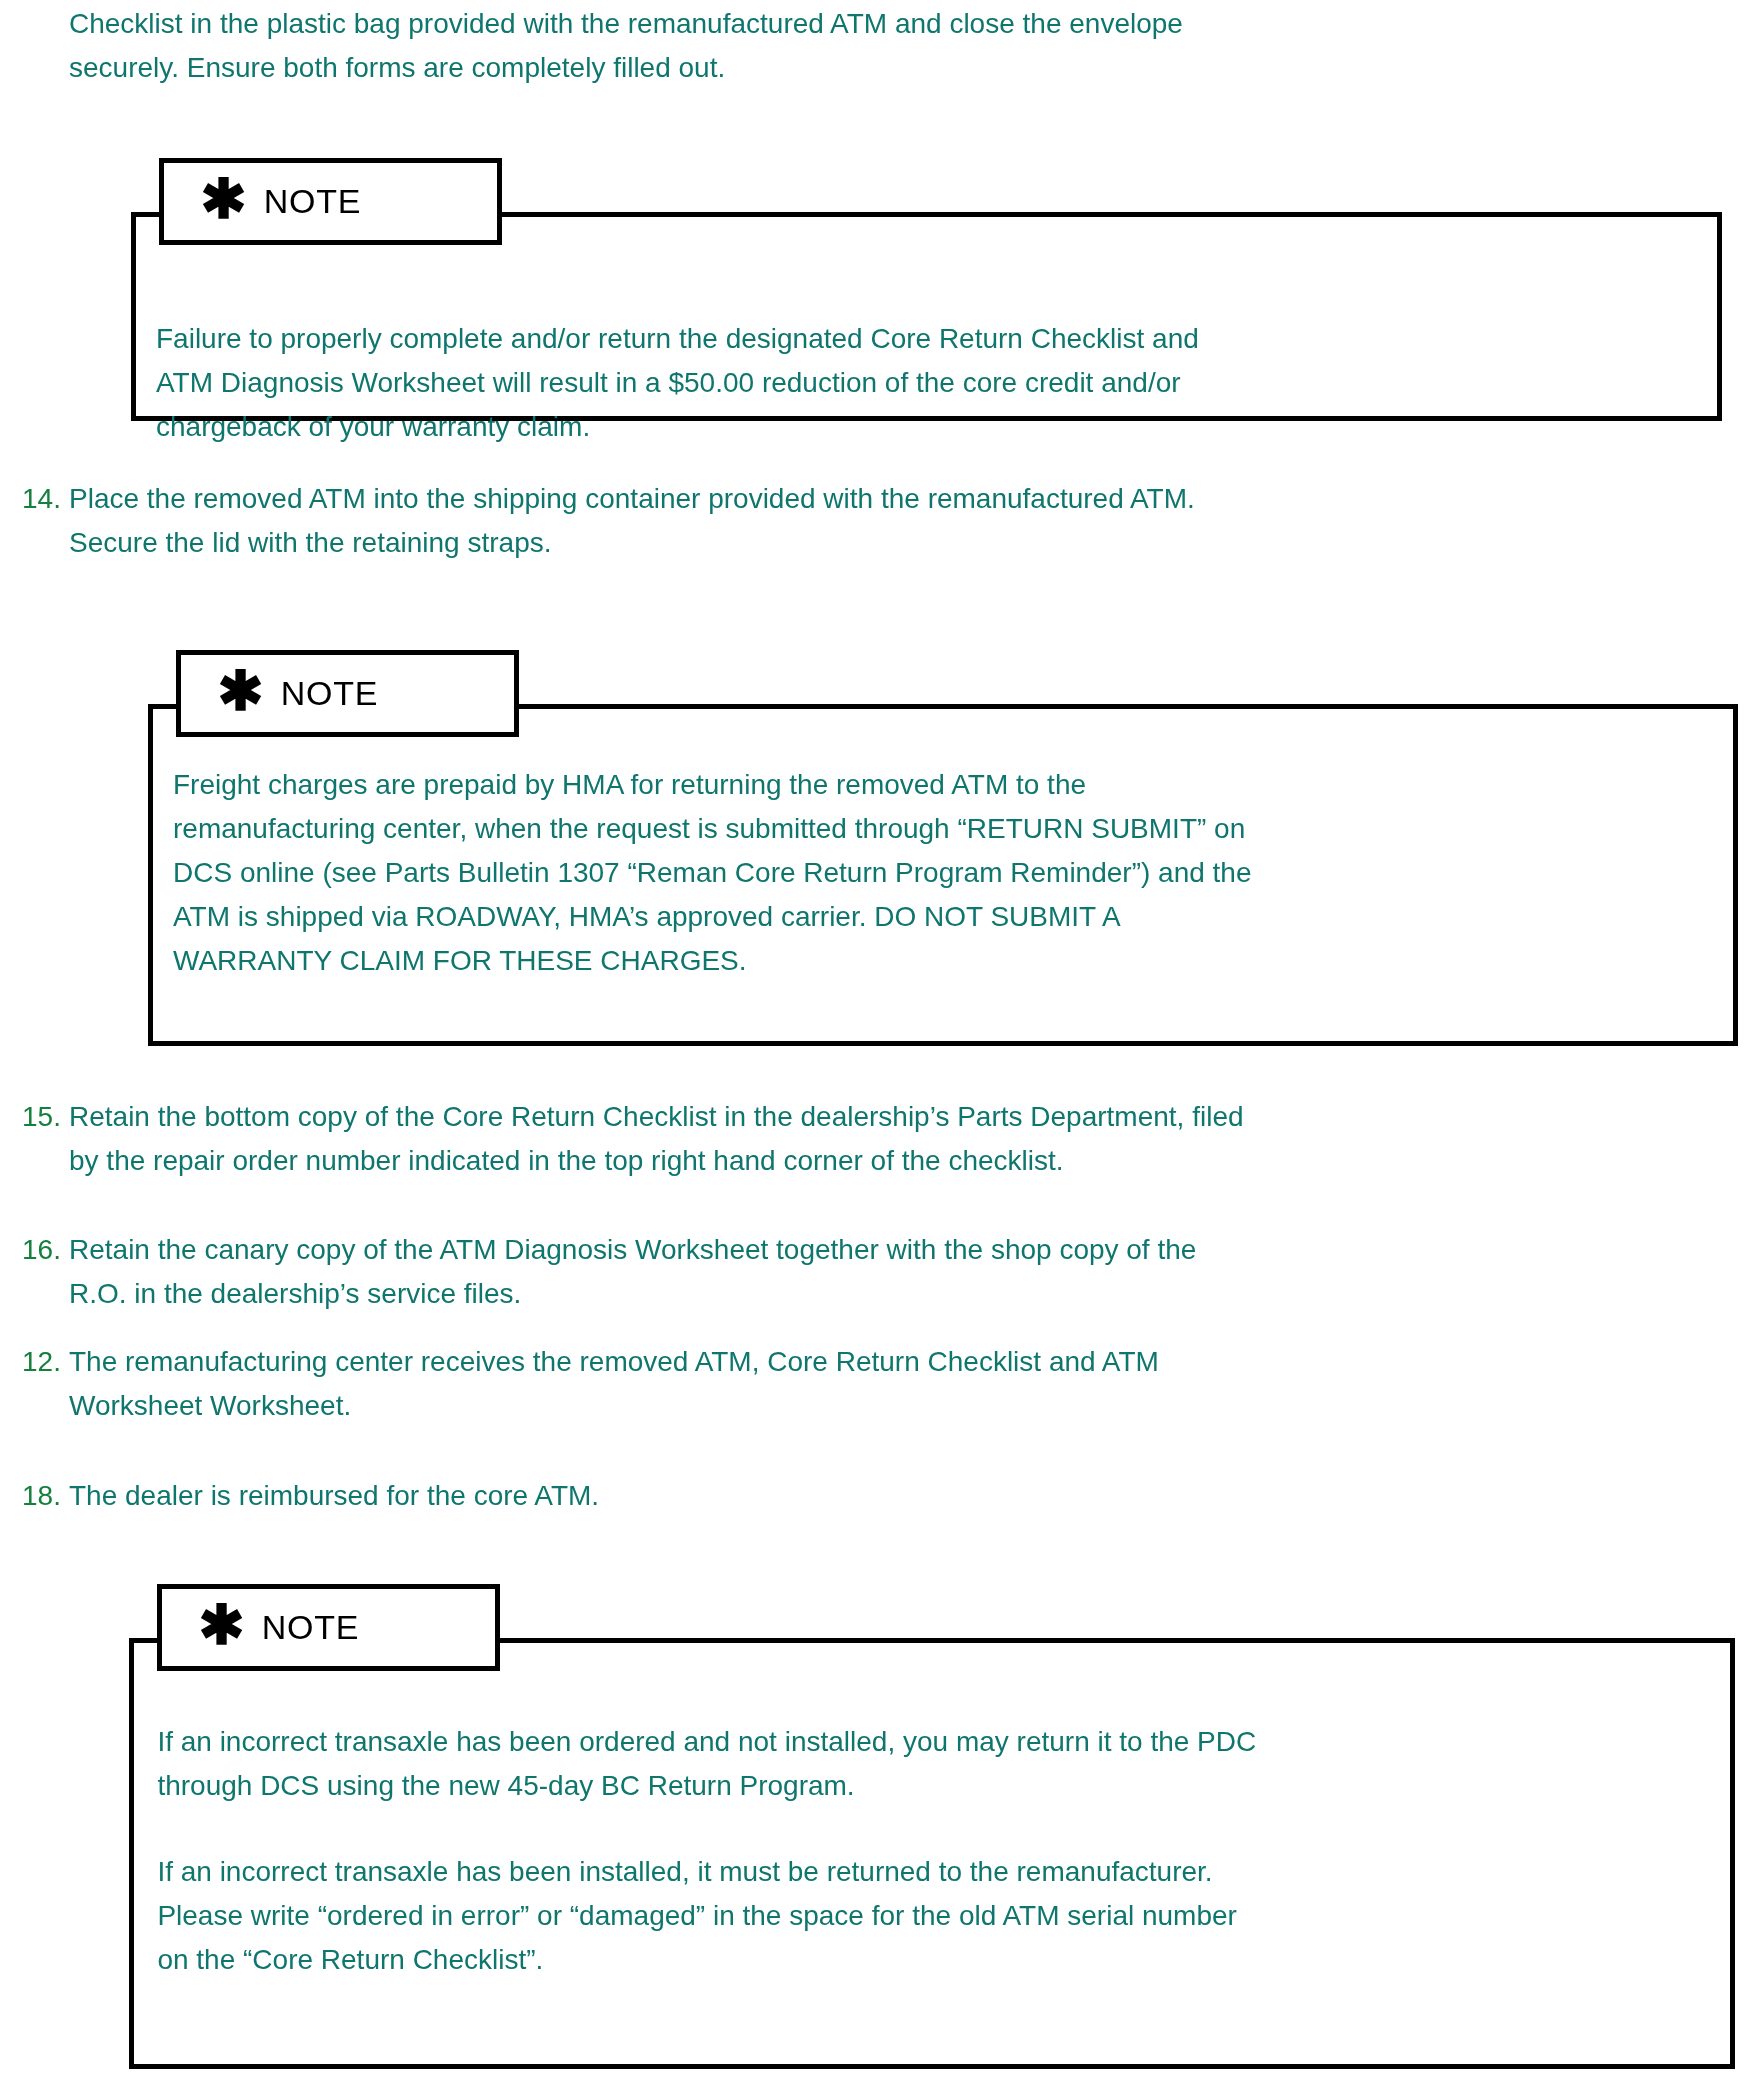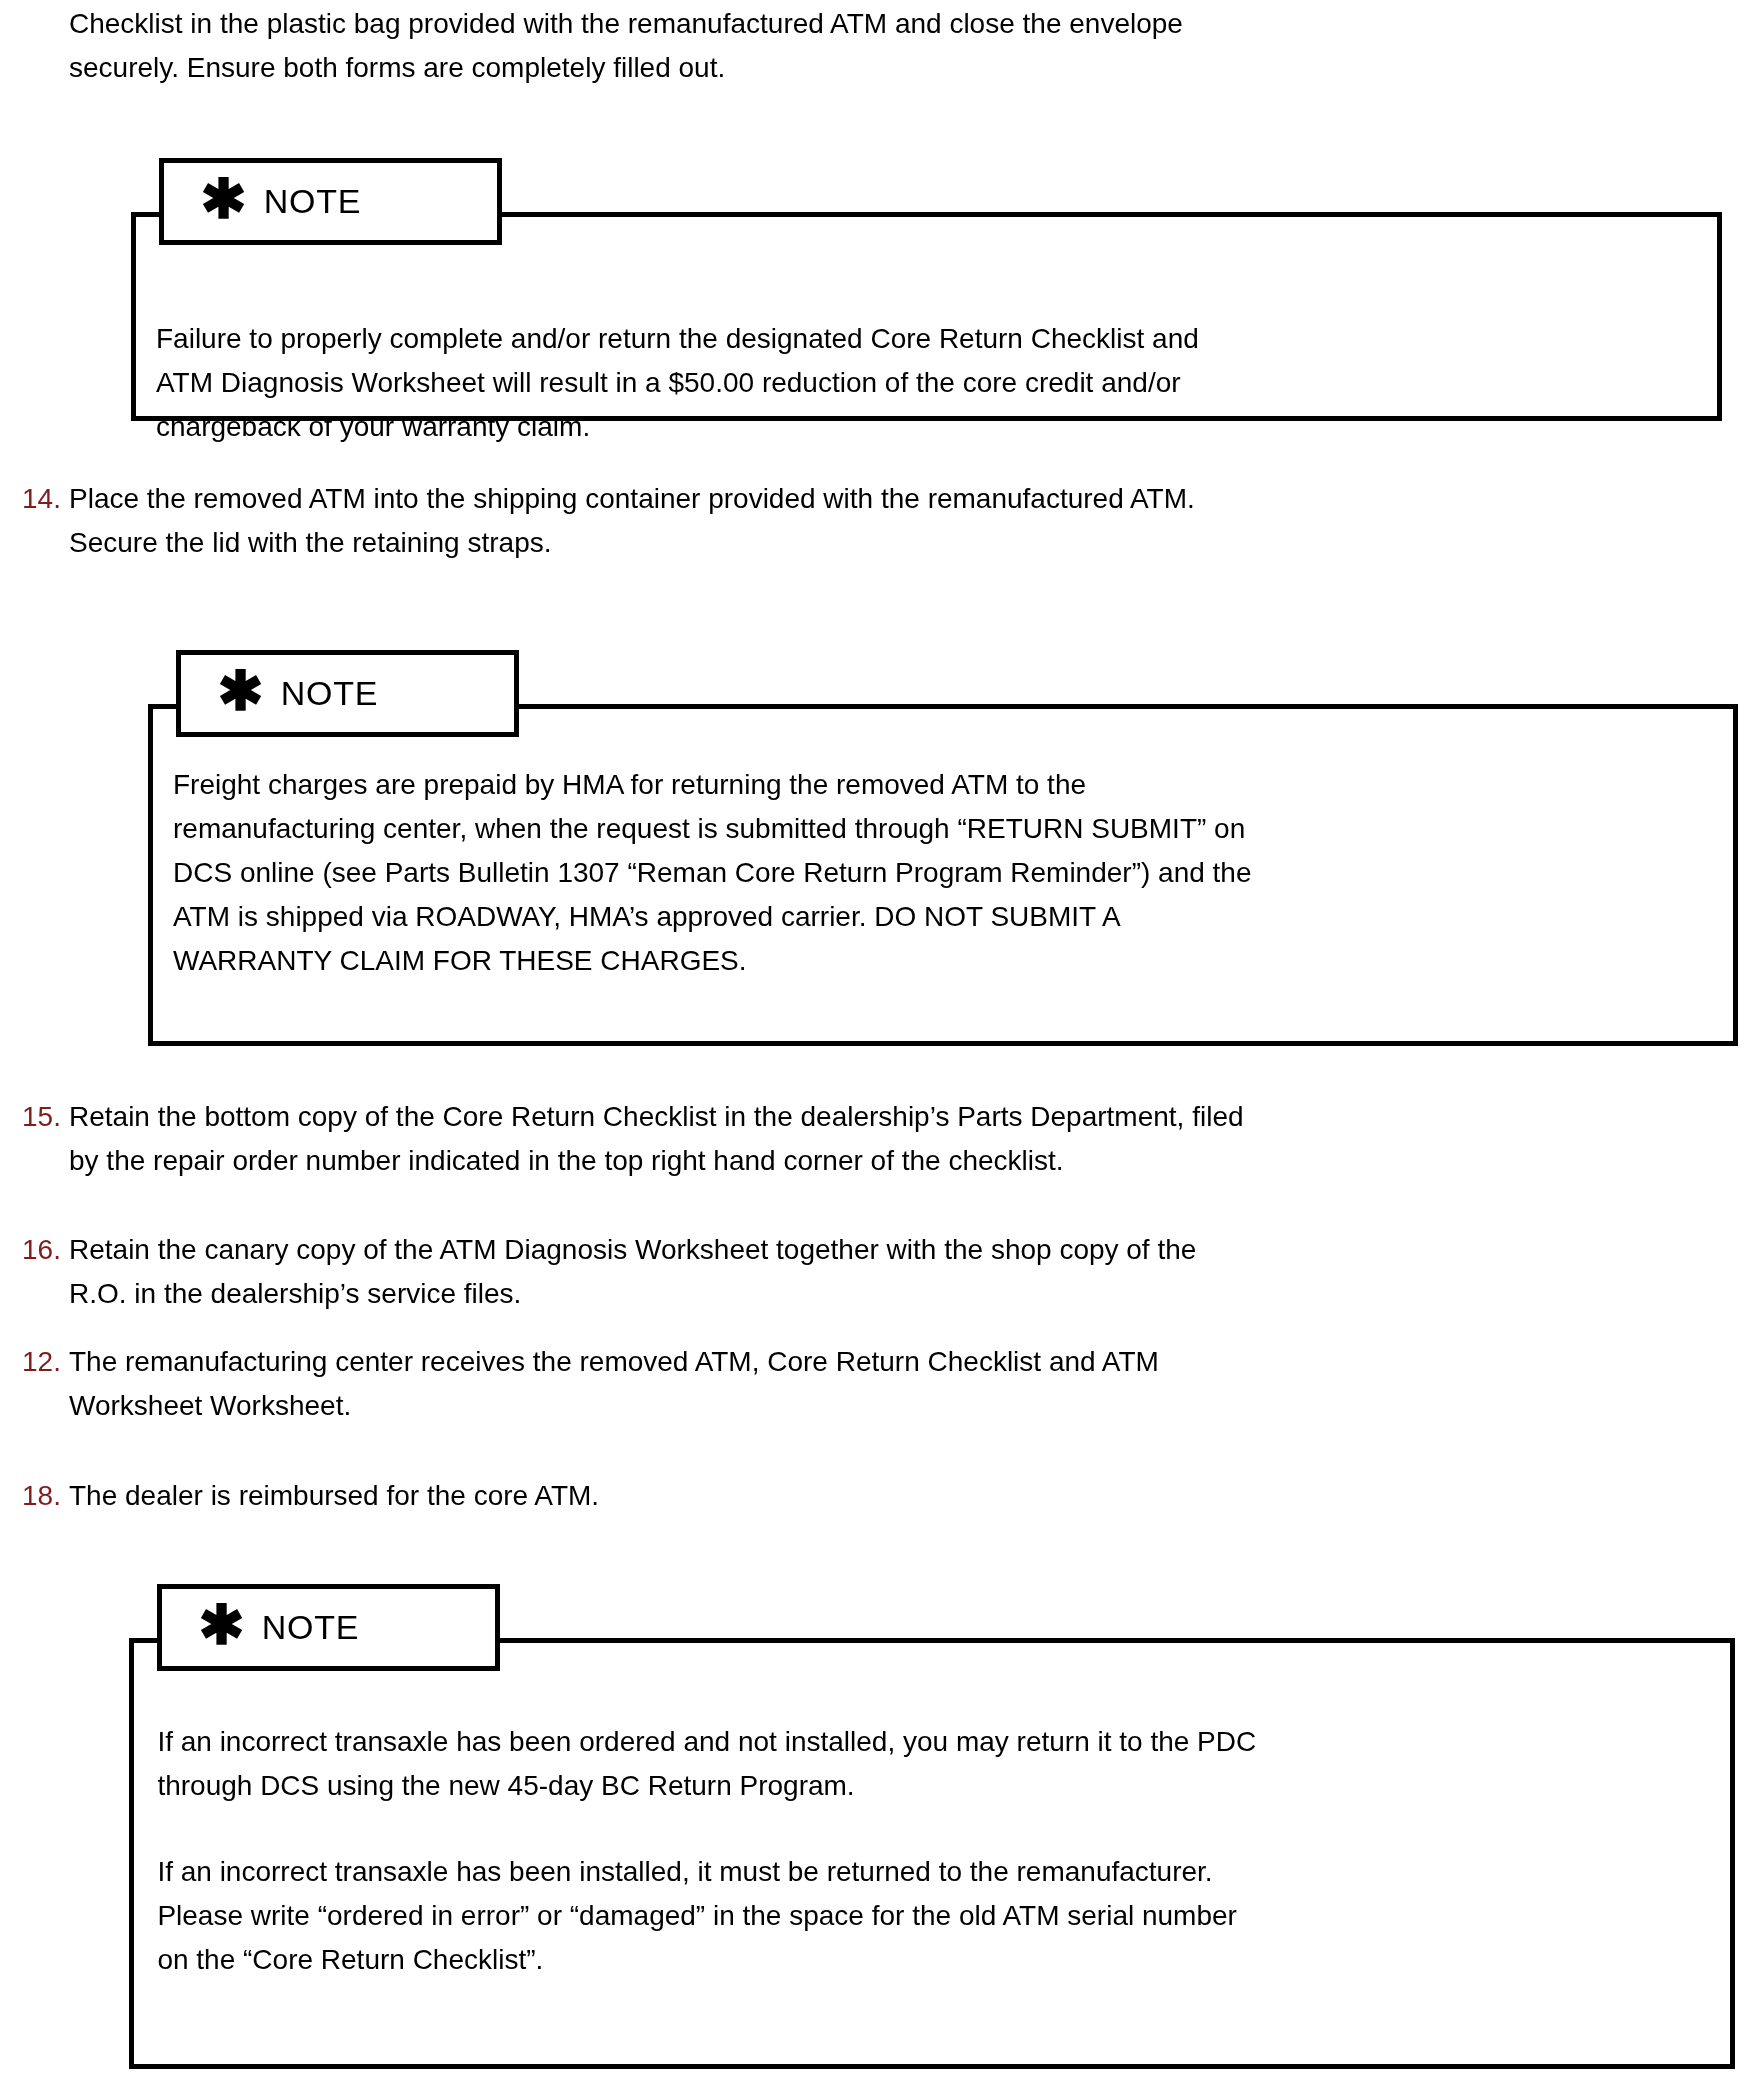--- a/index.html
+++ b/index.html
@@ -9,32 +9,32 @@
     height:2087px;
     background:#ffffff;
     font-family:"Liberation Sans", sans-serif;
     color:#000000;
     overflow:hidden;
   }
   .txt{
     font-size:28px;
     line-height:44px;
     white-space:nowrap;
-    color:#000000;
+    color:#0f766e;
   }
   .para{position:absolute;}
   
   .list-item{position:absolute;left:0;width:1764px;}
   .list-num{
     position:absolute;
     left:22px;
     top:0;
     font-size:28px;
     line-height:44px;
-    color:#7f1d1d;
+    color:#15803d;
   }
   .list-body{position:absolute;left:69px;top:0;}
   
   .note-box{
     position:absolute;
     border:5.5px solid #000000;
     background:#ffffff;
     box-sizing:border-box;
   }
   .note-tab{

